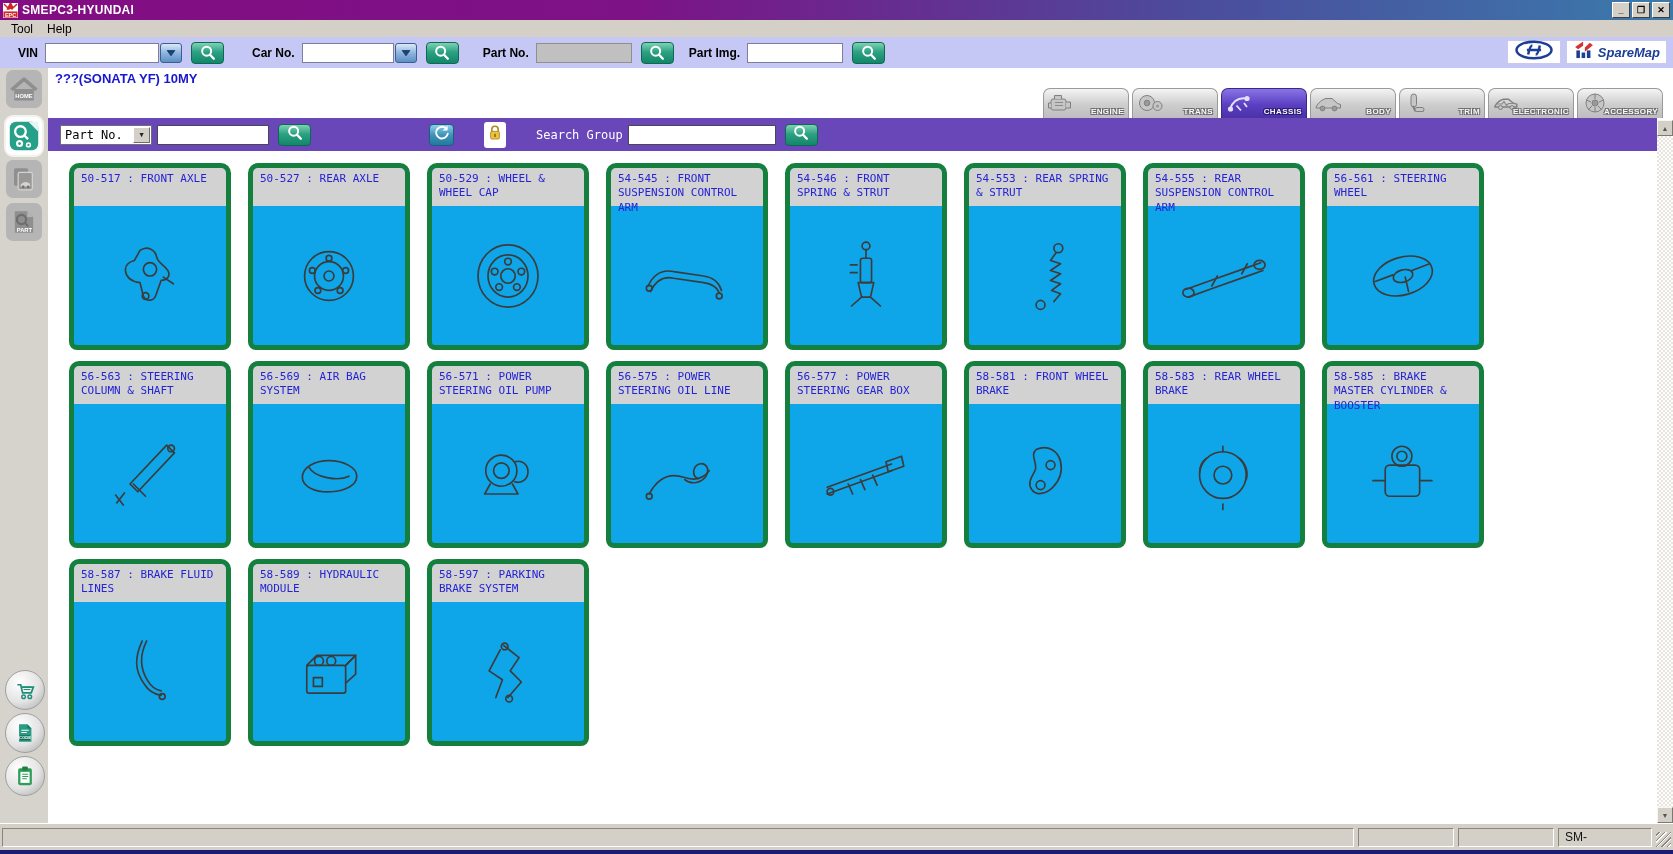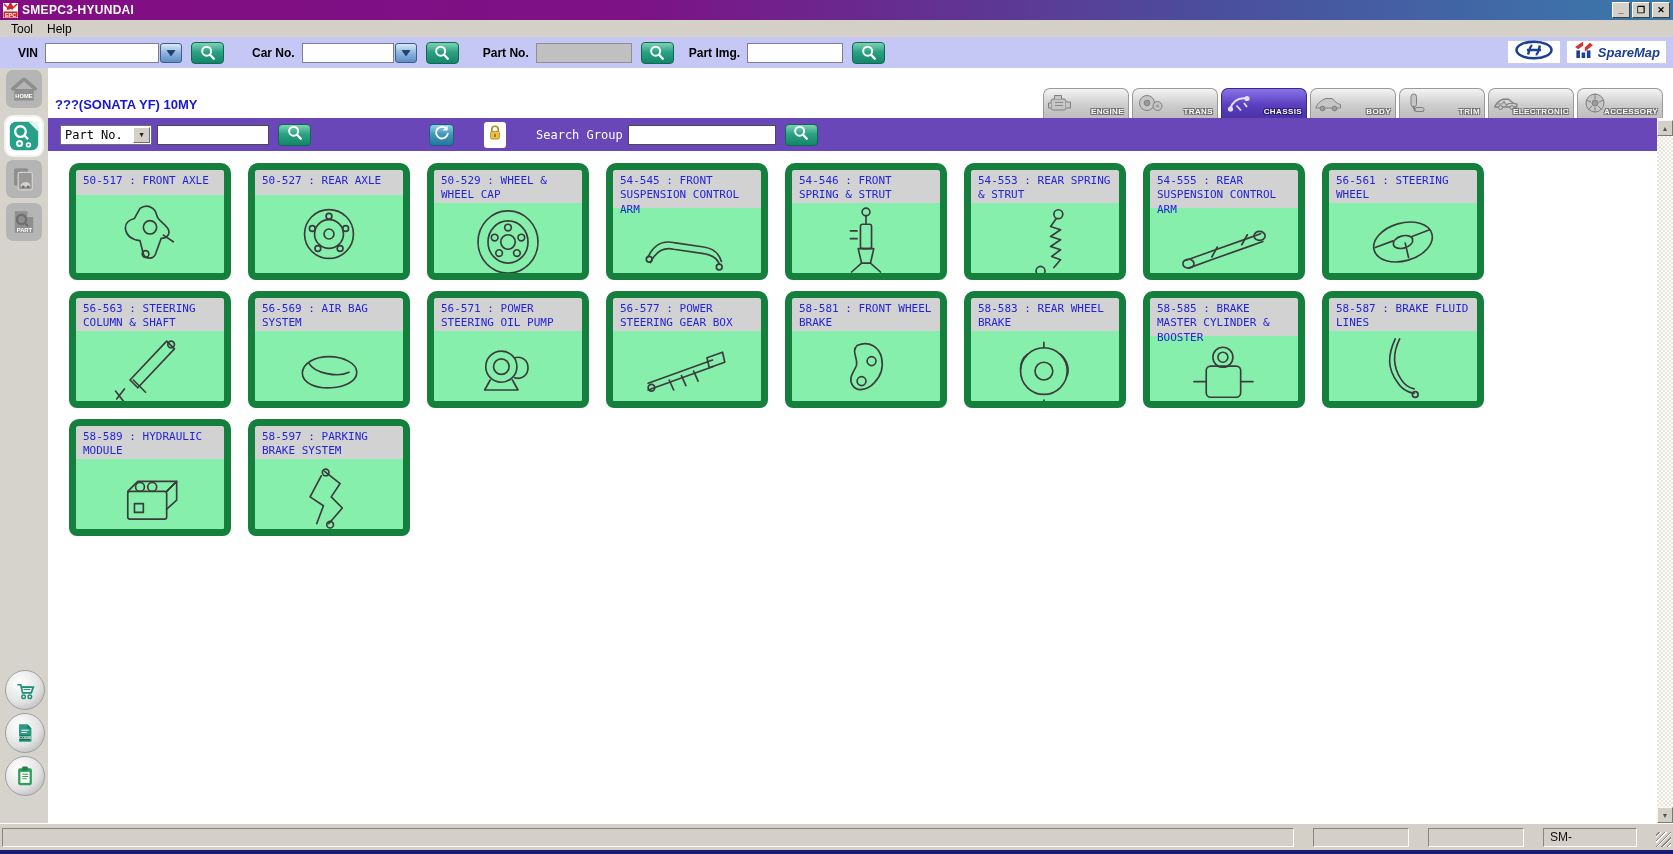--- a/index.html
+++ b/index.html
@@ -56,21 +56,21 @@
   .side-top .side-tile:nth-child(4){top:135px;}
   .side-circle{position:absolute;left:5px;width:38px;height:38px;border-radius:50%;
     background:radial-gradient(circle at 35% 30%,#ffffff,#e3e3e3 55%,#a8a8a8);
     border:1px solid #9f9f9f;display:flex;align-items:center;justify-content:center;cursor:pointer;}
   .side-bottom .side-circle:nth-child(1){top:602px;}
   .side-bottom .side-circle:nth-child(2){top:645px;}
   .side-bottom .side-circle:nth-child(3){top:688px;}
 
   
   .content{position:absolute;left:48px;top:68px;width:1625px;height:755px;background:#fff;}
-  .model-label{position:absolute;left:7px;top:3px;font-weight:bold;font-size:13px;color:#1717cf;margin-top:26px;}
+  .model-label{position:absolute;left:7px;top:3px;font-weight:bold;font-size:13px;color:#1717cf;}
 
   
   .tabstrip{position:absolute;right:10px;top:20px;height:30px;display:flex;gap:3px;padding-left:38px;}
   .tab{width:86px;height:30px;border-radius:7px 7px 0 0;position:relative;cursor:pointer;box-sizing:border-box;
     background:linear-gradient(#f4f4f4,#cdcdcd 55%,#bdbdbd);border:1px solid #9a9a9a;border-bottom:none;}
   .tab .tab-icon{position:absolute;left:3px;top:2px;}
   .tab .tab-label{position:absolute;right:4px;bottom:2px;font-size:8px;font-weight:bold;letter-spacing:.4px;color:#f8f8f8;
     text-shadow:1px 1px 0 #6a6a6a,-1px -1px 0 #6a6a6a,1px -1px 0 #6a6a6a,-1px 1px 0 #6a6a6a;}
   .tab.selected{background:linear-gradient(#8a74e8,#5a3fc0 55%,#4a32a8);border-color:#3a2a88;}
   .tab.selected .tab-label{text-shadow:1px 1px 0 #2a1a70,-1px -1px 0 #2a1a70,1px -1px 0 #2a1a70,-1px 1px 0 #2a1a70;}
@@ -86,37 +86,37 @@
   .searchbar .txt{margin-left:5px;width:104px;height:18px;border:1px solid #4a4a4a;font-size:12px;padding:0 3px;background:#fff;}
   .btn-refresh{margin-left:118px;width:25px;height:22px;border:1px solid #1a5f7e;border-radius:4px;padding:0;
     background:linear-gradient(#8fd0e8,#3e93b8 50%,#22789d);display:flex;align-items:center;justify-content:center;cursor:pointer;}
   .lock{margin-left:30px;width:22px;height:26px;background:#fff;border-radius:3px;
     display:flex;align-items:center;justify-content:center;}
   .sg-label{margin-left:30px;color:#fff;font-family:"DejaVu Sans Mono",monospace;font-size:12px;}
   .txt.sg{width:140px;}
 
   
   .grid{position:absolute;left:21px;top:95px;width:1450px;display:flex;flex-wrap:wrap;column-gap:17px;row-gap:11px;}
-  .card{width:162px;height:117px;border:7px solid #15803d;border-radius:10px 10px 8px 8px;background:#86efac;
+  .card{width:162px;height:187px;border:5px solid #15803d;border-radius:10px 10px 8px 8px;background:#0ea5e9;
     overflow:hidden;display:flex;flex-direction:column;box-sizing:border-box;cursor:pointer;}
   .card-head{height:38px;background:#d2d2d2;color:#2424d6;font-family:"DejaVu Sans Mono",monospace;
     font-size:11px;line-height:1.3;padding:4px 7px 0;box-sizing:border-box;}
   .card-body{flex:1;display:flex;align-items:center;justify-content:center;}
   .card-body svg{width:100px;height:78px;}
   .card-body svg *{fill:none;stroke:#3c3c3c;stroke-width:1.5;stroke-linecap:round;stroke-linejoin:round;}
 
   
   .vscroll{position:absolute;left:1657px;top:120px;width:16px;height:703px;display:flex;flex-direction:column;}
   .sb-btn{height:16px;background:#d4d0c8;border:1px solid;border-color:#f7f6f2 #7a7a72 #7a7a72 #f7f6f2;
     font-size:7px;color:#555;display:flex;align-items:center;justify-content:center;box-sizing:border-box;}
   .sb-track{flex:1;background-image:conic-gradient(#fdfdfb 25%,#e8e5de 0 50%,#fdfdfb 0 75%,#e8e5de 0);background-size:4px 4px;}
 
   
   .statusbar{position:absolute;left:0;top:823px;width:1673px;height:27px;background:#d4d0c8;border-top:1px solid #fff;
-    display:flex;align-items:center;gap:19px;padding:3px 2px;box-sizing:border-box;}
+    display:flex;align-items:center;gap:4px;padding:3px 2px;box-sizing:border-box;}
   .status-cell{height:19px;border:1px solid;border-color:#8a867e #fff #fff #8a867e;font-size:12px;color:#111;
     padding:1px 6px;box-sizing:border-box;}
   .status-cell:nth-child(1){flex:1;}
   .status-cell:nth-child(2){width:96px;}
   .status-cell:nth-child(3){width:96px;}
   .status-cell:nth-child(4){width:94px;}
   .status-grip{width:15px;height:15px;align-self:flex-end;
     background:repeating-linear-gradient(135deg,#d4d0c8 0 2px,#8a867e 2px 3px,#fff 3px 4px);}
   .bottom-strip{position:absolute;left:0;top:850px;width:1673px;height:4px;background:#1b1b74;}
 </style>
@@ -510,20 +510,30 @@
           <div class="card-body">
             <svg viewBox="0 0 90 70">
               <circle cx="39" cy="32" r="14"></circle>
               <circle cx="39" cy="32" r="7"></circle>
               <path d="M51 24c7-2 12 3 12 9s-5 11-12 9"></path>
               <path d="M29 44l-5 9h30l-5-9"></path>
             </svg>
           </div>
         </div>
         <div class="card">
+          <div class="card-head">56-575 : POWER STEERING OIL LINE</div>
+          <div class="card-body">
+            <svg viewBox="0 0 90 70">
+              <path d="M11 53c8-15 19-19 31-15 9 3 17 2 23-6"></path>
+              <path d="M43 40c6 5 15 3 19-3s0-13-6-11-7 11-1 13"></path>
+              <circle cx="11" cy="55" r="2.6"></circle>
+            </svg>
+          </div>
+        </div>
+        <div class="card">
           <div class="card-head">56-577 : POWER STEERING GEAR BOX</div>
           <div class="card-body">
             <svg viewBox="0 0 90 70">
               <path d="M10 47l58-21"></path>
               <path d="M10 53l58-21"></path>
               <path d="M29 44l4 9m7-13l4 9m7-13l4 9"></path>
               <path d="M63 24l14-5 2 9-14 5z"></path>
               <circle cx="13" cy="51" r="3"></circle>
             </svg>
           </div>

